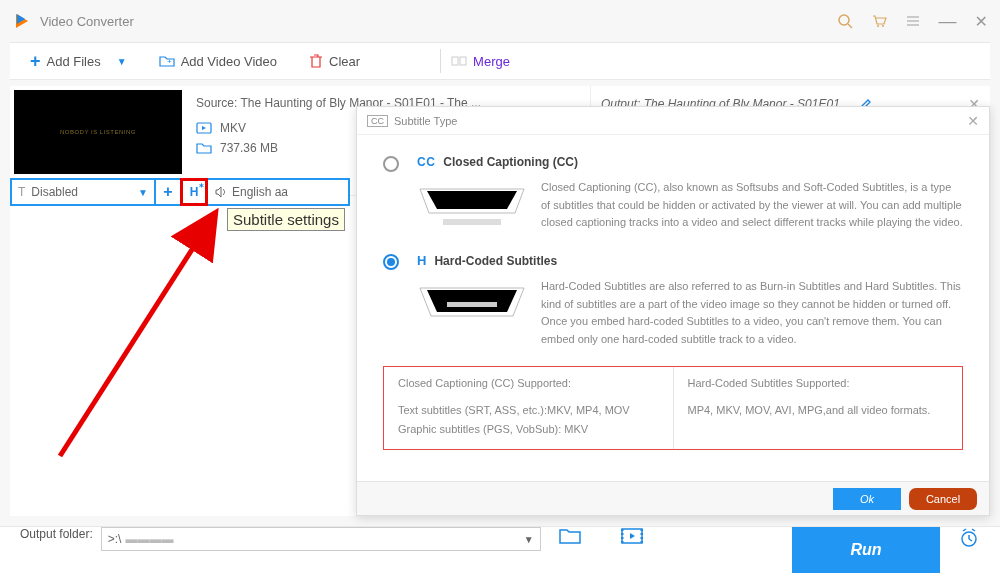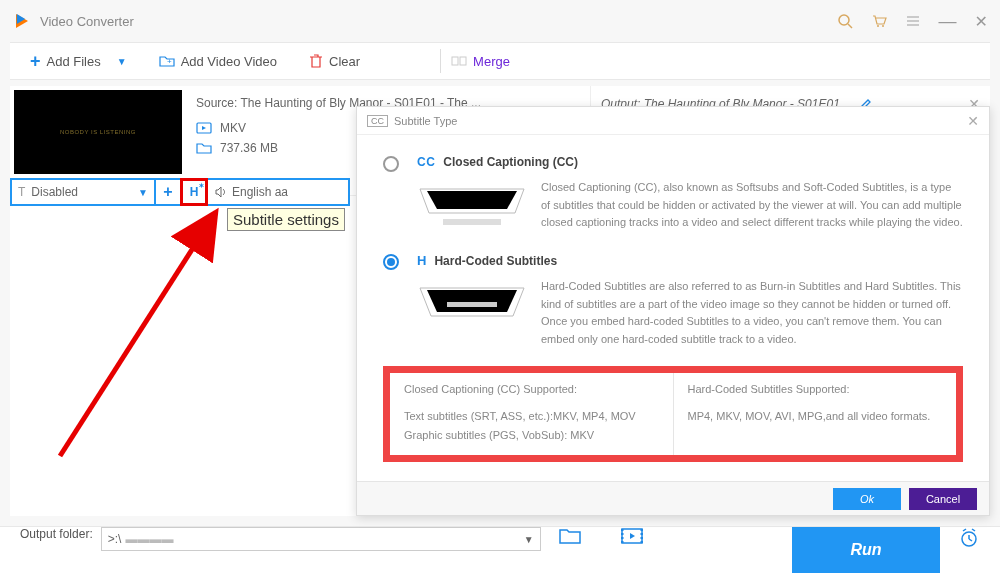--- a/index.html
+++ b/index.html
@@ -61,29 +61,29 @@
   .radio { width: 16px; height: 16px; border: 2px solid #999; border-radius: 50%; margin-right: 18px; margin-top: 1px; flex-shrink: 0; position: relative; cursor: pointer; }
   .radio.selected { border-color: #1e88e5; }
   .radio.selected::after { content: ""; position: absolute; top: 2px; left: 2px; width: 8px; height: 8px; background: #1e88e5; border-radius: 50%; }
   .option-content { flex: 1; }
   .option-head { display: flex; align-items: center; gap: 8px; font-size: 12px; font-weight: bold; color: #444; margin-bottom: 10px; }
   .cc-badge { color: #1e88e5; font-weight: bold; font-size: 12px; letter-spacing: 0.5px; }
   .h-badge { color: #1e88e5; font-weight: bold; font-size: 13px; }
   .option-row { display: flex; gap: 14px; }
   .illus { width: 110px; height: 56px; flex-shrink: 0; }
   .option-desc { font-size: 11px; color: #888; line-height: 1.6; }
-  .support-table { border: 7px solid #ef4444; display: flex; }
+  .support-table { border: 1px solid #ef4444; display: flex; }
   .support-col { flex: 1; padding: 10px 14px; font-size: 11px; color: #888; }
   .support-col:first-child { border-right: 1px solid #e5e5e5; }
   .support-head { margin-bottom: 12px; }
   .support-body { line-height: 1.7; }
   .dlg-footer { height: 34px; background: #f7f7f7; border-top: 1px solid #e5e5e5; display: flex; align-items: center; justify-content: flex-end; padding: 0 12px; gap: 8px; }
   .dlg-btn { width: 68px; height: 22px; font-size: 11px; color: #fff; display: flex; align-items: center; justify-content: center; cursor: pointer; }
   .dlg-btn.ok { background: #2196f3; font-style: italic; }
-  .dlg-btn.cancel { background: #4c1d95; }
+  .dlg-btn.cancel { background: #c2410c; border-radius: 7px; }
 
   
   .bottom { position: absolute; bottom: 0; left: 0; right: 0; height: 60px; background: #fff; border-top: 1px solid #e8e8e8; display: flex; align-items: flex-start; padding: 0 20px; }
   .out-label { font-size: 12px; color: #555; margin-right: 8px; }
   .out-path { width: 440px; height: 24px; border: 1px solid #ccc; background: #fff; display: flex; align-items: center; padding: 0 6px; font-size: 12px; color: #666; }
   .out-path .dd { margin-left: auto; color: #666; font-size: 10px; }
   .out-icon { margin-left: 18px; color: #1e88e5; cursor: pointer; }
   .run-btn { margin-left: auto; width: 148px; height: 46px; background: #2196f3; color: #fff; font-size: 16px; font-weight: 600; font-style: italic; display: flex; align-items: center; justify-content: center; cursor: pointer; }
   .clock-icon { margin-left: 18px; color: #1e88e5; cursor: pointer; }
 

